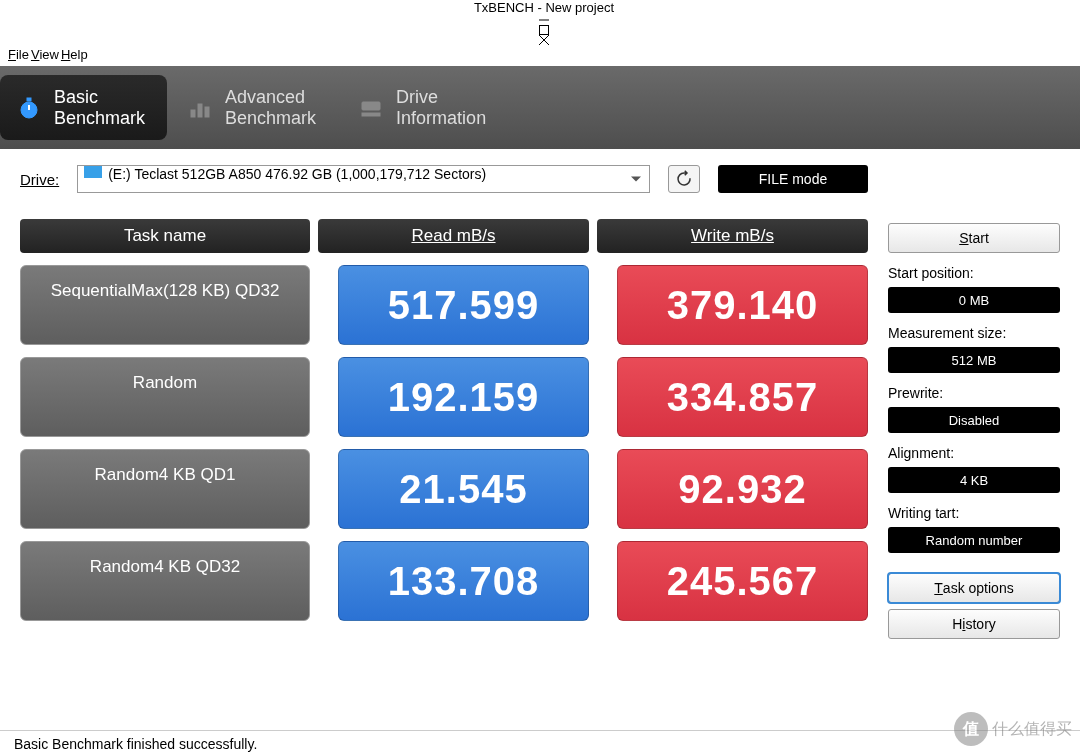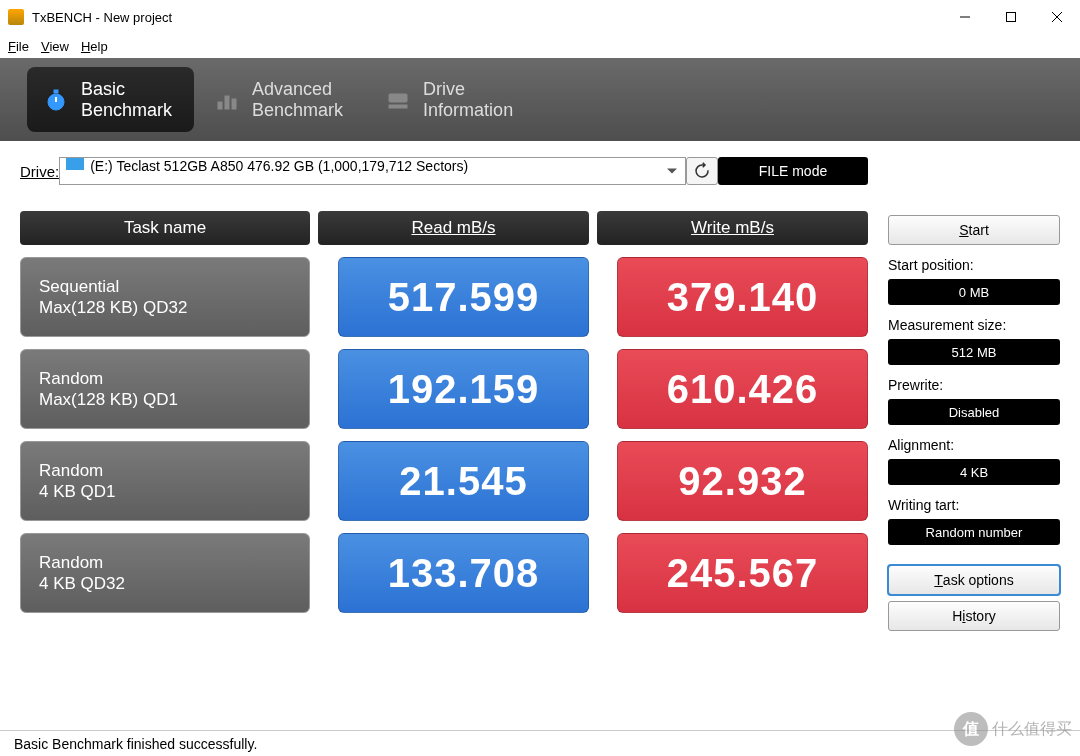--- a/index.html
+++ b/index.html
@@ -1,59 +1,59 @@
 <!DOCTYPE html>
 <html><head>
 <meta charset="utf-8">
 <style>
 * { box-sizing: border-box; margin: 0; padding: 0; font-family: "Segoe UI", Tahoma, sans-serif; }
 body { width: 1080px; height: 756px; background: #fff; overflow: hidden; position: relative; }
 
 
-.titlebar { height: 34px; display: flex; align-items: center; padding: 0 0 0 8px; background: #fff; }
+.titlebar { height: 34px; display: flex; align-items: center; padding: 0 0 0 8px; background: #fff; flex-direction: column; }
 .titlebar .app-icon { width: 16px; height: 16px; margin-right: 8px; background: linear-gradient(#ffa500, #b8860b); border-radius: 2px; }
 .titlebar .title { font-size: 13px; color: #000; }
 .titlebar .spacer { flex: 1; }
 .winbtn { width: 46px; height: 30px; display: flex; align-items: center; justify-content: center; cursor: default; }
 .winbtn svg { width: 10px; height: 10px; stroke: #000; stroke-width: 1; fill: none; }
 
 
-.menubar { height: 24px; display: flex; align-items: center; padding-left: 8px; gap: 12px; font-size: 13px; }
+.menubar { height: 24px; display: flex; align-items: center; padding-left: 8px; gap: 2px; font-size: 13px; margin-top: 8px; }
 .menubar span { cursor: default; }
 .menubar span u { text-decoration: underline; }
 
 
-.tabstrip { height: 83px; background: linear-gradient(#6a6a6a, #4e4e4e); display: flex; align-items: center; padding: 0 27px; gap: 4px; }
+.tabstrip { height: 83px; background: linear-gradient(#6a6a6a, #4e4e4e); display: flex; align-items: center; padding: 0 0; gap: 4px; }
 .tab { height: 65px; padding: 0 22px 0 16px; display: flex; align-items: center; gap: 12px; color: #ddd; font-size: 18px; line-height: 1.15; border-radius: 8px; cursor: default; }
 .tab.active { background: linear-gradient(#2a2a2a, #1a1a1a); color: #fff; }
 .tab .ticon { width: 26px; height: 26px; display: flex; align-items: center; justify-content: center; }
 .tab .ticon svg { stroke: #3399ff; fill: #3399ff; }
 .tab:not(.active) .ticon svg { stroke: #888; fill: #888; }
 
 
 .main { background: #fff; padding: 16px 20px 0 20px; height: calc(756px - 34px - 24px - 83px - 26px); display: flex; gap: 20px; }
 .left { flex: 1; display: flex; flex-direction: column; }
-.driverow { display: flex; align-items: center; margin-bottom: 26px; }
+.driverow { display: flex; align-items: center; gap: 18px; margin-bottom: 26px; }
 .driverow .lbl { font-size: 15px; text-decoration: underline; }
 .driveselect { flex: 1; height: 28px; border: 1px solid #999; background: #fff; display: flex; padding: 0 24px 0 6px; font-size: 14px; position: relative; }
 .driveselect .diskicon { width: 18px; height: 12px; background: #37a0e8; margin-right: 6px; }
 .driveselect::after { content: ""; position: absolute; right: 8px; top: 50%; width: 0; height: 0; border-left: 5px solid transparent; border-right: 5px solid transparent; border-top: 5px solid #555; transform: translateY(-50%); }
 .refresh { width: 32px; height: 28px; border: 1px solid #999; background: #f5f5f5; display: flex; align-items: center; justify-content: center; border-radius: 3px; }
 .refresh svg { width: 18px; height: 18px; stroke: #333; fill: none; stroke-width: 2; }
 .filemode { width: 150px; height: 28px; background: #000; color: #fff; font-size: 14px; display: flex; align-items: center; justify-content: center; border-radius: 3px; }
 
 
 .resultswrap { background: #fff; }
 .headerrow { display: flex; gap: 8px; margin-bottom: 12px; }
 .hcell { background: linear-gradient(#3a3a3a, #222); color: #fff; font-size: 17px; height: 34px; display: flex; align-items: center; justify-content: center; border-radius: 4px; text-align: right; }
 .hcell.c1 { flex: 0 0 290px; }
 .hcell.c2, .hcell.c3 { flex: 1; text-decoration: underline; }
 
 .datarow { display: flex; gap: 8px; margin-bottom: 12px; }
-.taskcell { flex: 0 0 290px; background: linear-gradient(#7a7a7a, #5e5e5e); border: 1px solid #999; border-radius: 6px; padding: 14px 18px; color: #fff; font-size: 17px; line-height: 1.25; display: flex; flex-direction: column; justify-content: center; }
+.taskcell { flex: 0 0 290px; background: linear-gradient(#7a7a7a, #5e5e5e); border: 1px solid #999; border-radius: 6px; padding: 14px 18px; color: #fff; font-size: 17px; line-height: 1.25; display: flex; flex-direction: row; justify-content: center; }
 .valcell { flex: 1; height: 80px; border-radius: 6px; display: flex; align-items: center; justify-content: center; color: #fff; font-size: 40px; font-weight: bold; font-family: "Arial Black", Arial, sans-serif; letter-spacing: 1px; border: 1px solid rgba(0,0,0,.2); margin-left: 20px; }
 .valcell.read { background: linear-gradient(#4a90e2, #2b72d4); }
 .valcell.write { background: linear-gradient(#e94b57, #d83242); }
 
 
 .right { flex: 0 0 172px; display: flex; flex-direction: column; gap: 6px; padding-top: 0; }
 .right .pad { height: 52px; }
 .sidebtn { height: 30px; background: linear-gradient(#fdfdfd,#e7e7e7); border: 1px solid #999; border-radius: 3px; font-size: 14px; display: flex; align-items: center; justify-content: center; cursor: default; }
 .sidebtn.focus { outline: 2px solid #3a8ad6; outline-offset: -1px; }
 .sidelbl { font-size: 14px; margin-top: 6px; }
@@ -159,24 +159,23 @@
           <span>Sequential</span>
           <span>Max(128 KB) QD32</span>
         </div>
         <div class="valcell read">517.599</div>
         <div class="valcell write">379.140</div>
       </div>
 
       <div class="datarow">
         <div class="taskcell">
           <span>Random</span>
-          <span>Max(128 KB) QD1</span>
         </div>
         <div class="valcell read">192.159</div>
-        <div class="valcell write">610.426</div>
+        <div class="valcell write">334.857</div>
       </div>
 
       <div class="datarow">
         <div class="taskcell">
           <span>Random</span>
           <span>4 KB QD1</span>
         </div>
         <div class="valcell read">21.545</div>
         <div class="valcell write">92.932</div>
       </div>

